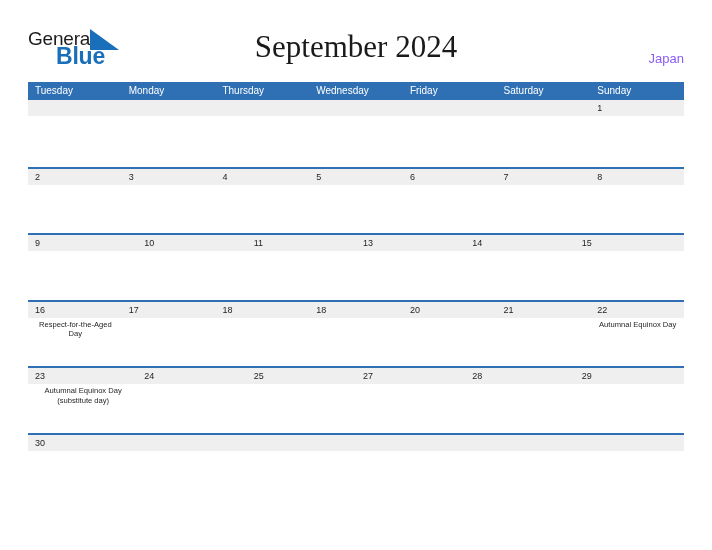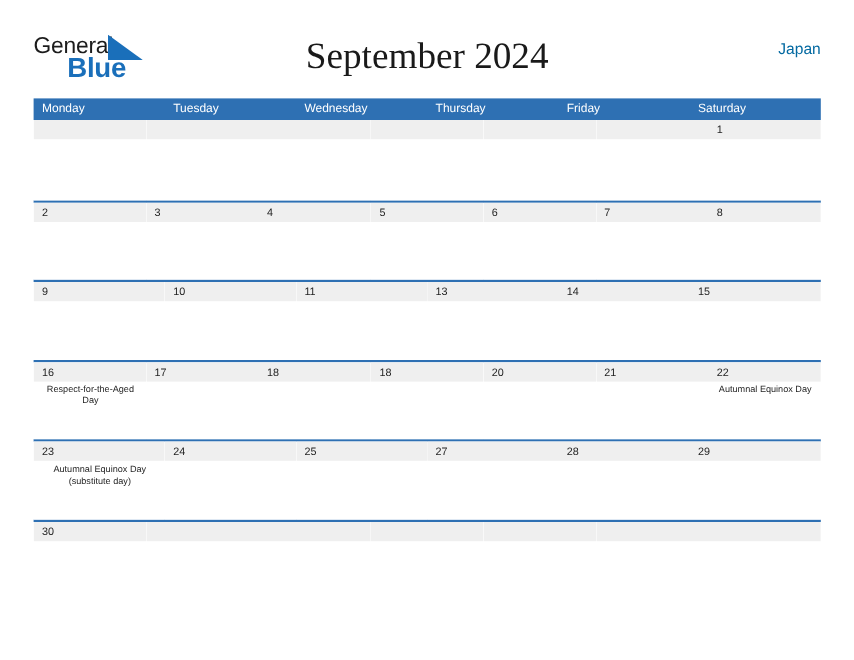--- a/index.html
+++ b/index.html
@@ -78,23 +78,23 @@
     font-weight: normal;
     color: #1a1a1a;
     font-family: Liberation Serif, serif;
     letter-spacing: 0px;
     line-height: 38px;
   }
 
   .country {
     position: absolute;
     right: 0;
-    top: 8px;
+    top: 26px;
     font-size: 13px;
-    color: #0369a1;
+    color: #8b5cf6;
     font-family: "Liberation Sans", sans-serif;
     line-height: 18px;
     white-space: nowrap;
   }
 
   
   .calendar {
     margin: 6px 28px 0 28px;
     width: 656px;
   }
@@ -186,26 +186,27 @@
 
     <div class="cal-title">September 2024</div>
 
     <div class="country">Japan</div>
 
   </div>
 
   <div class="calendar">
 
     <div class="weekday-row">
+      <div class="weekday">Tuesday</div>
       <div class="weekday">Monday</div>
-      <div class="weekday">Tuesday</div>
+      <div class="weekday">Thursday</div>
       <div class="weekday">Wednesday</div>
-      <div class="weekday">Thursday</div>
       <div class="weekday">Friday</div>
       <div class="weekday">Saturday</div>
+      <div class="weekday">Sunday</div>
     </div>
 
     <div id="weeks-container">
         <div class="week-row first">
           <div class="day-cell empty">
             <div class="day-band">
               <div class="day-num"></div>
             </div>
           </div>
           <div class="day-cell empty">

